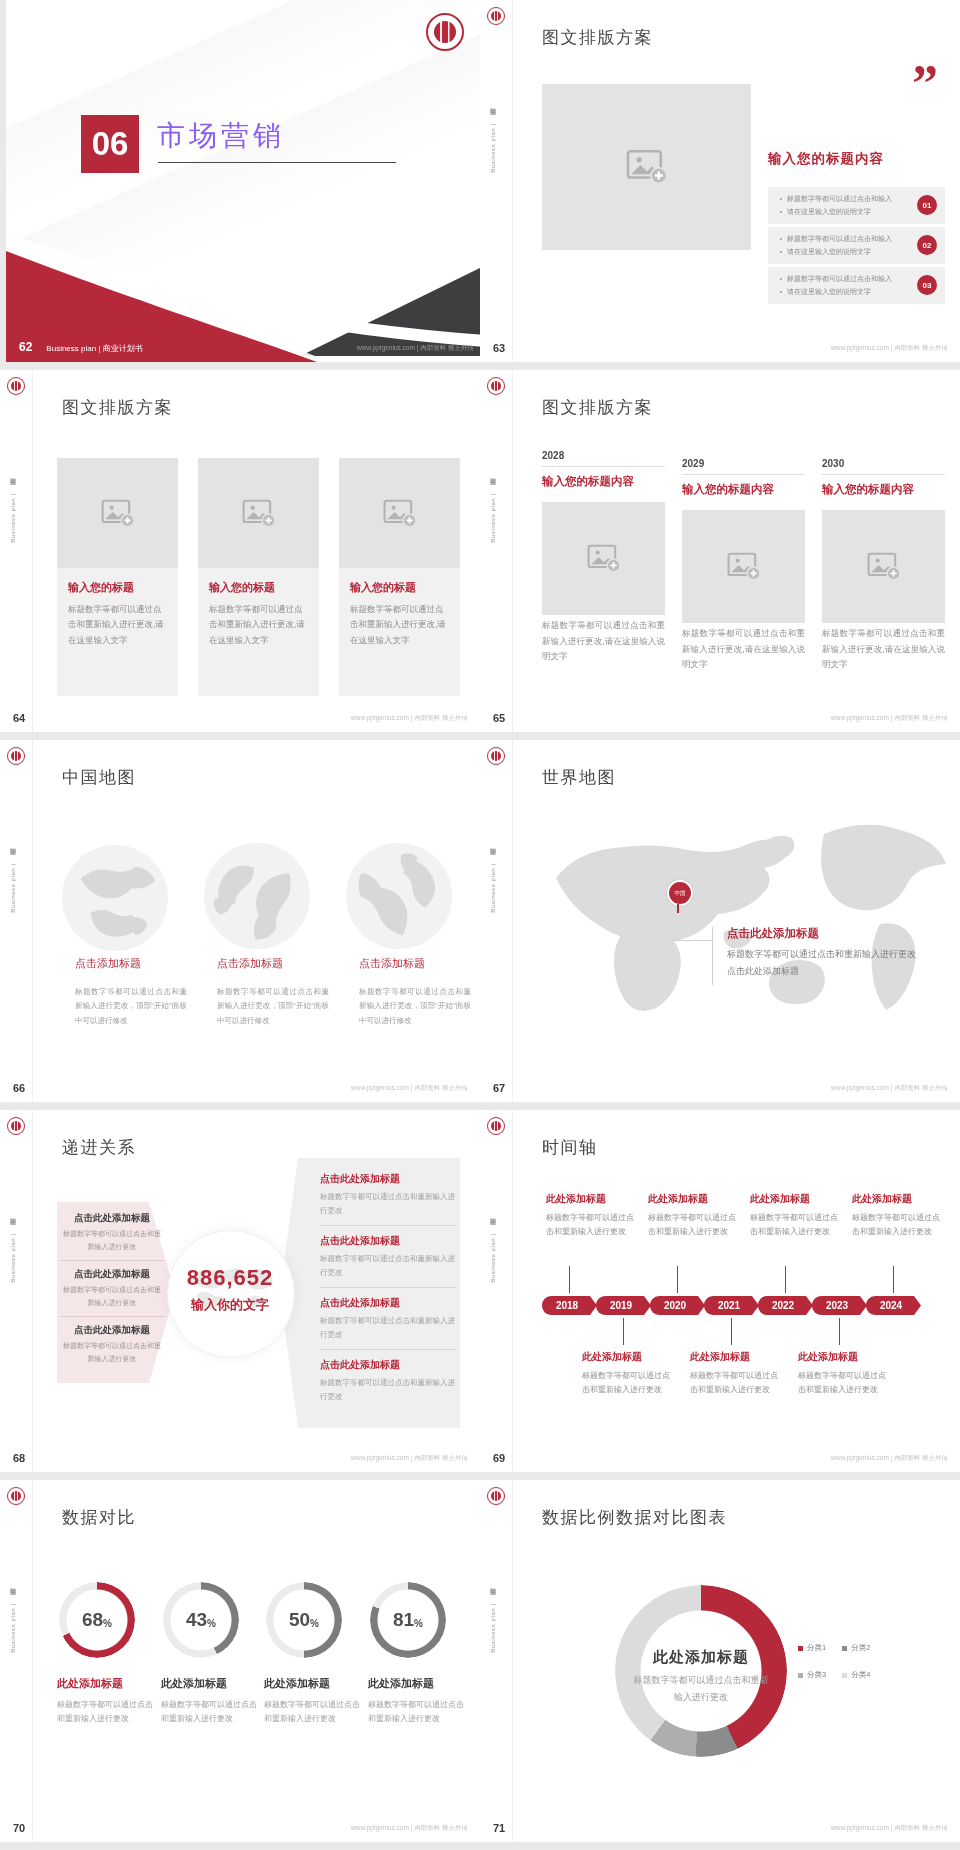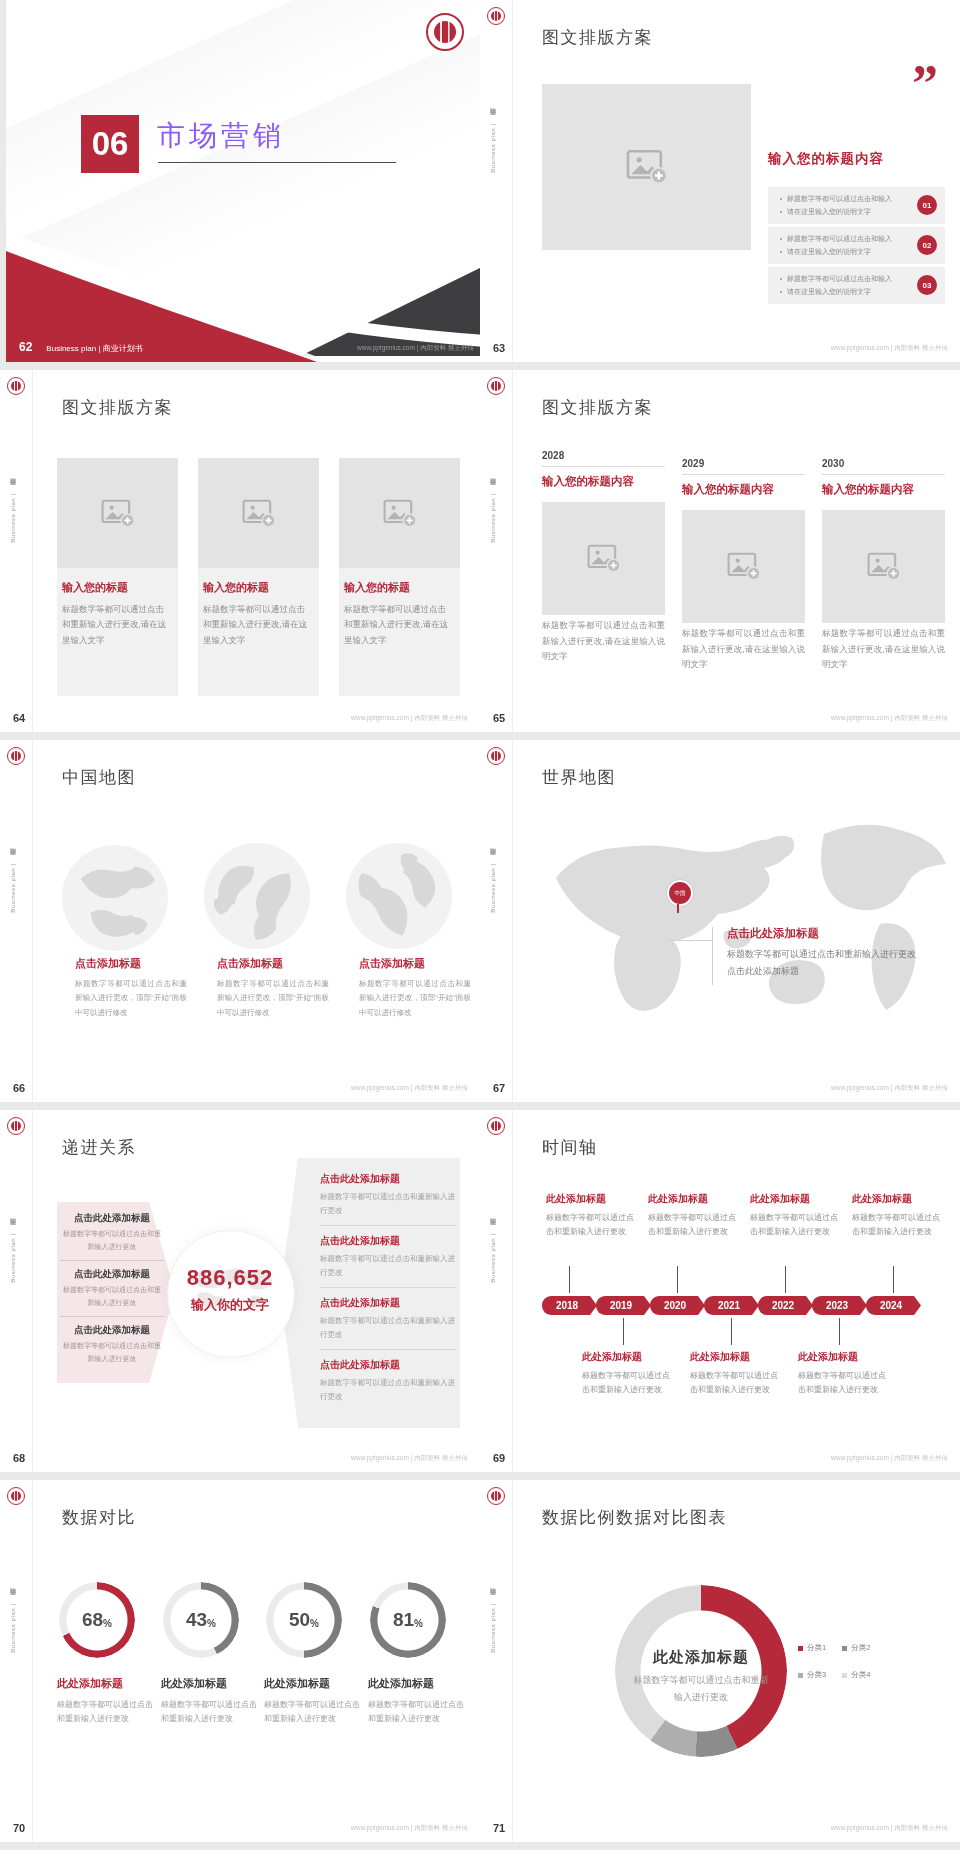--- a/index.html
+++ b/index.html
@@ -33,32 +33,32 @@
   
   .s63-quote{position:absolute;right:22px;top:58px;font-size:52px;font-weight:bold;color:#b5293a;line-height:1;font-family:"Liberation Serif",serif;}
   .s63-cap{position:absolute;left:62px;top:252px;width:209px;height:53px;background:#f1f1f1;box-sizing:border-box;padding:7px 10px;font-size:7.5px;line-height:1.95;color:#8a8a8a;text-align:justify;}
   .s63-head{position:absolute;left:288px;top:150px;font-size:13.5px;font-weight:bold;color:#b5293a;letter-spacing:1px;}
   .s63-item{position:absolute;left:288px;width:177px;height:37px;background:#f0f0f0;box-sizing:border-box;padding:6px 30px 0 10px;}
   .s63-line{position:relative;padding-left:9px;font-size:7px;color:#8a8a8a;line-height:1.85;}
   .s63-line i{position:absolute;left:2px;top:5px;width:2px;height:2px;border-radius:50%;background:#9a9a9a;}
   .s63-badge{position:absolute;right:-22px;top:8px;width:20px;height:20px;border-radius:50%;background:#b5293a;color:#fff;font-size:8px;font-weight:bold;display:flex;align-items:center;justify-content:center;}
   
   .s64-card{position:absolute;width:121px;}
-  .s64-txt{position:absolute;left:0;top:110px;width:121px;height:128px;background:#f1f1f1;box-sizing:border-box;padding:12px 11px 0 5px;}
+  .s64-txt{position:absolute;left:0;top:110px;width:121px;height:128px;background:#f1f1f1;box-sizing:border-box;padding:12px 11px 0 11px;}
   .s64-h{font-size:11px;font-weight:bold;color:#b5293a;margin-bottom:7px;}
   .s64-b{font-size:8.5px;line-height:1.8;color:#8e8e8e;}
   
   .s65-col{position:absolute;width:123px;}
   .s65-year{font-size:10px;font-weight:bold;color:#4a4a4a;padding-bottom:5px;border-bottom:1px solid #ddd;}
   .s65-h{font-size:11.5px;font-weight:bold;color:#b5293a;margin-top:7px;}
   .s65-b{position:absolute;left:0;top:168px;width:123px;font-size:8.5px;line-height:1.85;color:#8e8e8e;text-align:justify;}
   
   .globe{position:absolute;width:108px;height:108px;}
   .s66-col{position:absolute;width:112px;}
-  .s66-h{font-size:11px;font-weight:bold;color:#b5293a;margin-bottom:6px;}
+  .s66-h{font-size:11px;font-weight:normal;color:#b5293a;margin-bottom:14px;}
   .s66-b{font-size:7.5px;line-height:1.9;color:#9a9a9a;text-align:justify;}
   
   .s67-map{position:absolute;left:48px;top:72px;}
   .pin{position:absolute;left:187px;top:140px;width:22px;height:22px;background:#b5293a;border:2px solid #fff;border-radius:50%;box-shadow:0 0 0 1px rgba(0,0,0,.06);color:#fff;font-size:5.5px;display:flex;align-items:center;justify-content:center;z-index:3;}
   .pin-tail{position:absolute;left:197px;top:164px;width:2px;height:9px;background:#b5293a;z-index:3;}
   .s67-hline{position:absolute;left:188px;top:200px;width:44px;height:1px;background:#d0d0d0;}
   .s67-vline{position:absolute;left:232px;top:187px;width:1px;height:58px;background:#d0d0d0;}
   .s67-h{position:absolute;left:247px;top:186px;font-size:11.5px;font-weight:bold;color:#b5293a;}
   .s67-b{position:absolute;left:247px;top:206px;width:192px;font-size:9px;line-height:1.9;color:#7d7d7d;}
   

